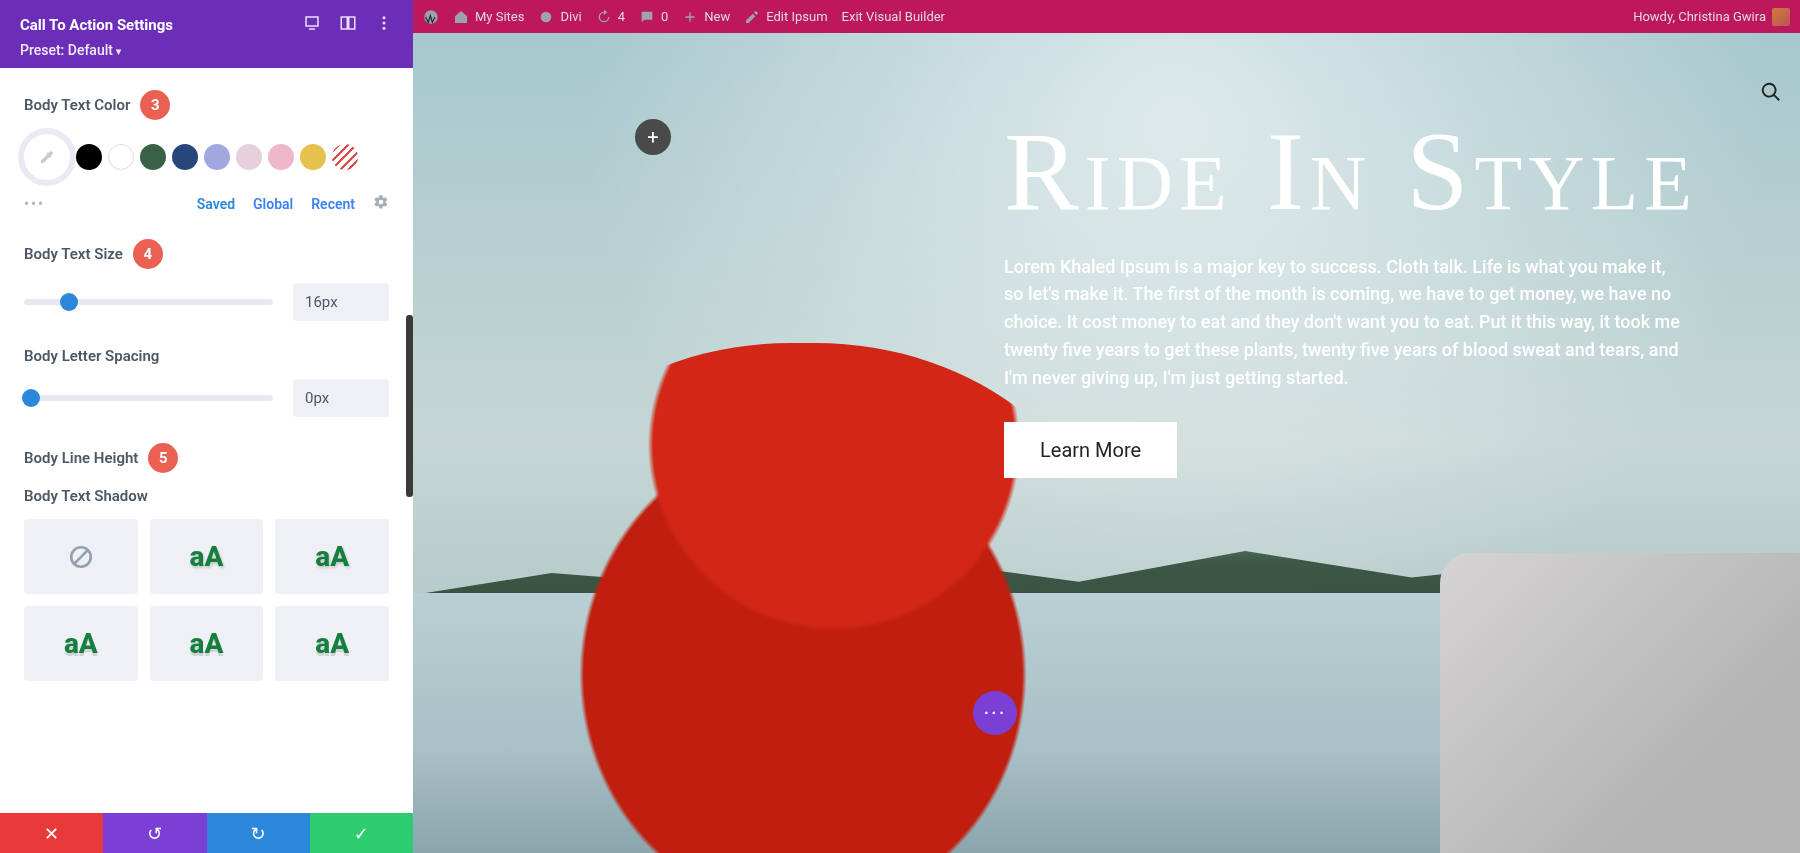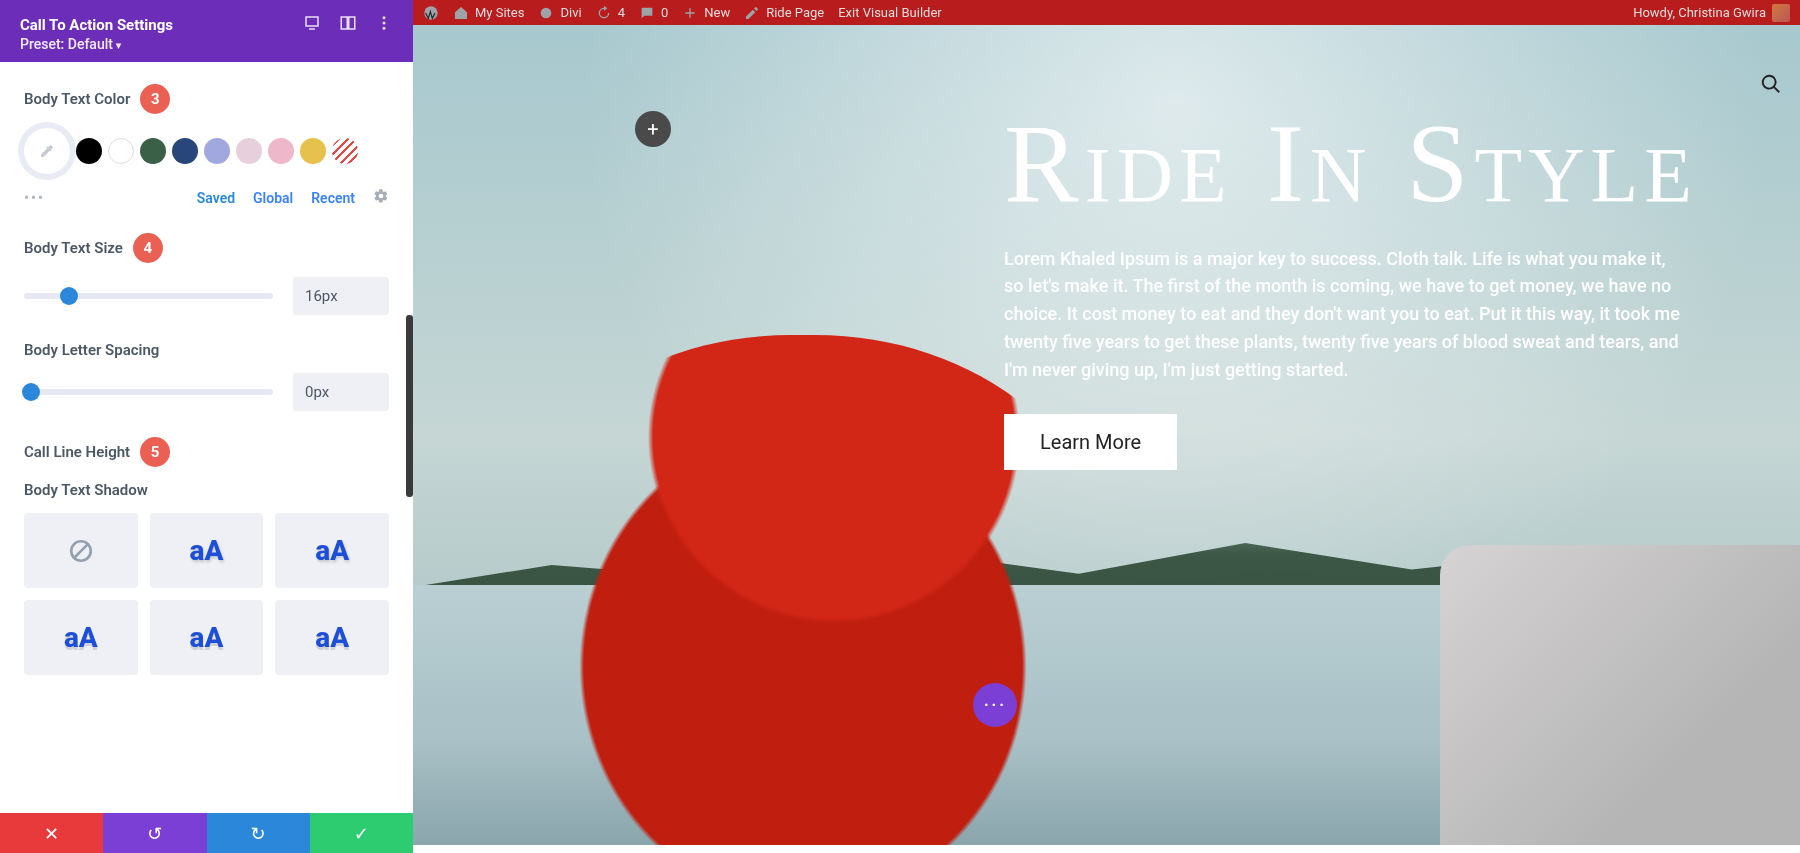--- a/index.html
+++ b/index.html
@@ -5,21 +5,21 @@
 * { margin: 0; padding: 0; box-sizing: border-box; font-family: -apple-system, BlinkMacSystemFont, "Segoe UI", Roboto, sans-serif; }
 body { width: 1800px; height: 853px; overflow: hidden; display: flex; }
 
 
 .panel { width: 413px; height: 853px; display: flex; flex-direction: column; background: #fff; position: relative; }
 .panel-header { background: #6c2eb9; color: #fff; padding: 14px 20px 10px; }
 .panel-title-row { display: flex; align-items: center; justify-content: space-between; }
 .panel-title { font-size: 15px; font-weight: 700; }
 .panel-icons { display: flex; gap: 18px; align-items: center; }
 .panel-icons svg { width: 18px; height: 18px; fill: #fff; opacity: .85; cursor: pointer; }
-.preset { font-size: 14px; font-weight: 500; margin-top: 0; opacity: .9; }
+.preset { font-size: 14px; font-weight: 500; margin-top: 6px; opacity: .9; }
 .preset::after { content: " ▾"; font-size: 11px; }
 
 .tabs { display: flex; background: #6c2eb9; }
 .tab { flex: 0 0 auto; padding: 14px 26px; font-size: 16px; font-weight: 600; color: #fff; cursor: pointer; }
 .tab.active { background: #8e44ec; }
 
 .panel-body { flex: 1; overflow-y: auto; padding: 22px 24px 10px; color: #4c5866; position: relative; }
 .group-label { font-size: 15px; font-weight: 600; color: #4c5866; display: flex; align-items: center; gap: 10px; margin-bottom: 14px; }
 .badge-num { width: 30px; height: 30px; border-radius: 50%; background: #ea6153; color: #fff; display: inline-flex; align-items: center; justify-content: center; font-size: 15px; font-weight: 700; }
 
@@ -34,35 +34,35 @@
 .ct.active { color: #2b87da; }
 
 .slider-row { display: flex; align-items: center; gap: 20px; margin-bottom: 26px; }
 .track { position: relative; flex: 1; height: 6px; background: #e6e9f0; border-radius: 4px; }
 .thumb { position: absolute; top: 50%; width: 18px; height: 18px; border-radius: 50%; background: #2b87da; transform: translate(-50%, -50%); cursor: pointer; }
 .val-box { width: 96px; height: 38px; background: #eef0f5; border-radius: 4px; color: #4c5866; font-size: 15px; display: flex; align-items: center; padding: 0 12px; }
 
 .shadow-grid { display: grid; grid-template-columns: repeat(3, 1fr); gap: 12px; margin-top: 10px; }
 .shadow-cell { height: 75px; background: #eef0f5; border-radius: 4px; display: flex; align-items: center; justify-content: center; cursor: pointer; }
 .shadow-none { color: #94a0b0; }
-.shadow-aa { font-weight: 800; font-size: 28px; color: #1d4ed8; text-shadow: 1px 2px 3px rgba(0,0,0,.18); }
+.shadow-aa { font-weight: 800; font-size: 28px; color: #15803d; text-shadow: 1px 2px 3px rgba(0,0,0,.18); }
 .shadow-aa.s2 { text-shadow: 0 3px 0 rgba(0,0,0,.12); }
 
 .panel-footer { height: 40px; display: flex; }
 .fbtn { flex: 1; display: flex; align-items: center; justify-content: center; color: #fff; cursor: pointer; font-size: 18px; }
 .fbtn.close { background: #e83a3a; }
 .fbtn.undo { background: #7c3fd6; }
 .fbtn.redo { background: #2b87da; }
 .fbtn.ok { background: #2ecc71; }
 
 .side-scroll { position: absolute; right: 0; top: 315px; width: 7px; height: 182px; background: #3a3a3a; border-radius: 3px; }
 
 
 .main { flex: 1; position: relative; height: 853px; overflow: hidden; }
-.adminbar { height: 25px; background: #b91c1c; color: #ddd; display: flex; font-size: 13px; padding: 0 10px; gap: 14px; }
+.adminbar { height: 33px; background: #be185d; color: #ddd; display: flex; font-size: 13px; padding: 0 10px; gap: 14px; }
 .ab-item { display: flex; align-items: center; gap: 6px; cursor: pointer; color: #ddd; }
 .ab-item svg { width: 16px; height: 16px; fill: #9ea3a8; }
 .ab-spacer { flex: 1; }
 .avatar { width: 18px; height: 18px; background: linear-gradient(135deg, #d07a40, #b55); border-radius: 2px; }
 
 
 .preview { position: relative; height: 820px; background: linear-gradient(180deg, #a7c8ce 0%, #c5d6d4 50%, #9db8bc 100%); overflow: hidden; }
 .sky-haze { position: absolute; inset: 0; background: radial-gradient(ellipse at 55% 10%, rgba(255,255,255,.6), transparent 55%); }
 .hills { position: absolute; bottom: 170px; left: 0; right: 0; height: 220px; background: linear-gradient(180deg, transparent 0%, #2e4a36 45%, #223c2a 100%); clip-path: polygon(0 60%, 10% 50%, 22% 56%, 34% 42%, 48% 54%, 60% 40%, 72% 52%, 84% 44%, 100% 58%, 100% 100%, 0 100%); opacity: .9; }
 .water { position: absolute; bottom: 0; left: 0; right: 0; height: 260px; background: linear-gradient(180deg, #b9cfd3 0%, #a8c0c6 60%, #8aa5ac 100%); }
@@ -152,21 +152,21 @@
       <span>Body Letter Spacing</span>
     </div>
     <div class="slider-row">
       <div class="track">
           <div class="thumb" style="left:3%"></div>
         </div>
       <div class="val-box">0px</div>
     </div>
 
     <div class="group-label">
-      <span>Call Line Height</span>
+      <span>Body Line Height</span>
       <span class="badge-num">5</span>
     </div>
 
     <div class="group-label">
       <span>Body Text Shadow</span>
     </div>
     <div class="shadow-grid">
       <div class="shadow-cell">
           <svg class="shadow-none" width="26" height="26" viewBox="0 0 24 24" fill="none" stroke="#94a0b0" stroke-width="2.5">
             <circle cx="12" cy="12" r="9"></circle>
@@ -236,21 +236,21 @@
     <span class="ab-item">
         <svg viewBox="0 0 24 24">
           <path d="M11 5h2v14h-2zM5 11h14v2H5z"></path>
         </svg>
         <span>New</span>
       </span>
     <span class="ab-item">
         <svg viewBox="0 0 24 24">
           <path d="M3 17.25V21h3.75L17 10.75l-3.75-3.75zM20.71 7.04a1 1 0 0 0 0-1.41l-2.34-2.34a1 1 0 0 0-1.41 0L15 5.25 18.75 9z"></path>
         </svg>
-        <span>Ride Page</span>
+        <span>Edit Ipsum</span>
       </span>
     <span class="ab-item">Exit Visual Builder</span>
     <span class="ab-spacer"></span>
     <span class="ab-item">
         <span>Howdy, Christina Gwira</span>
         <span class="avatar"></span>
       </span>
   </div>
 
   <div class="preview">

